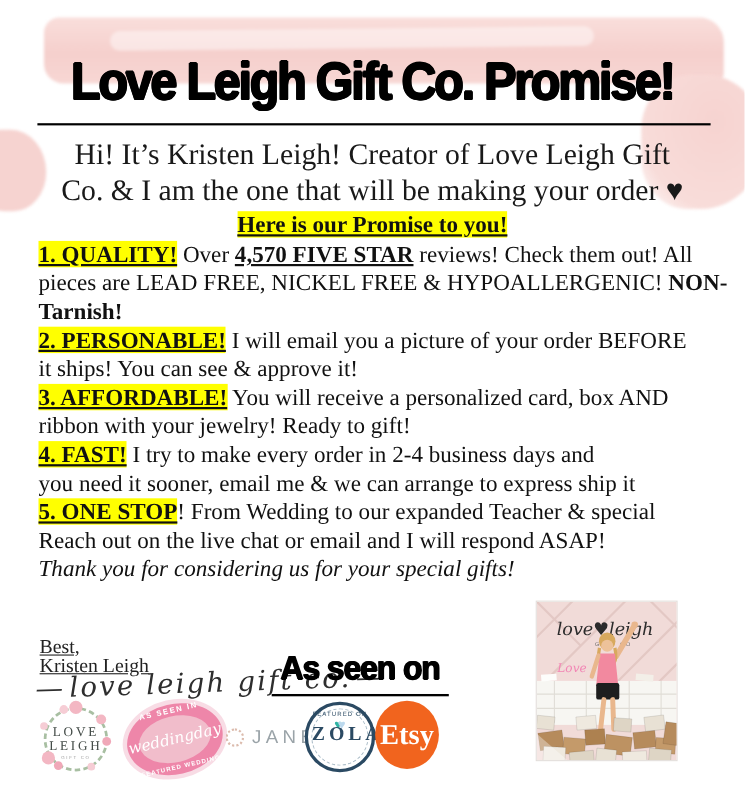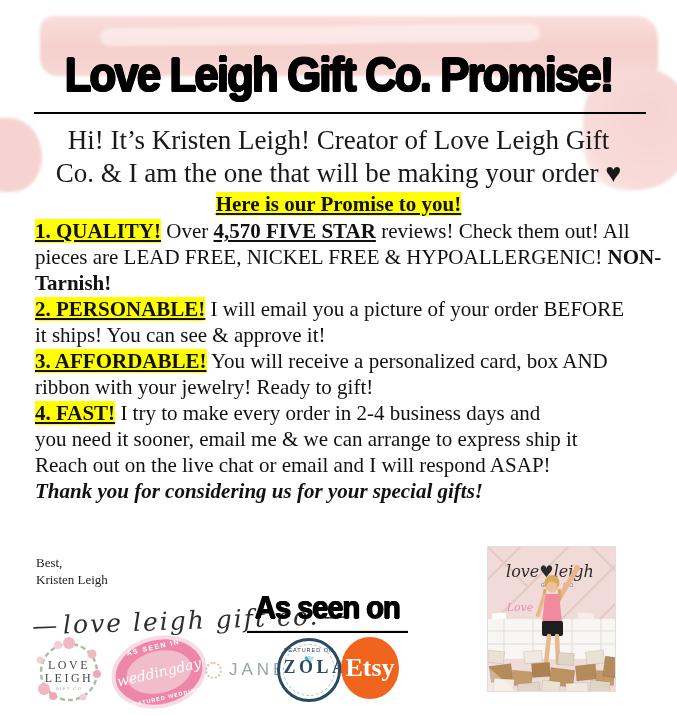--- a/index.html
+++ b/index.html
@@ -28,23 +28,23 @@
          font-size:27px;line-height:33px;color:#191919;}
 
   .promise-heading{position:absolute;top:192px;left:0;width:100%;text-align:center;
          font-size:21px;font-weight:bold;}
 
   .body-text{position:absolute;top:218px;left:35px;width:616px;font-size:21px;line-height:26px;}
   .line{white-space:nowrap;}
   .hl{background:#ffff00;font-weight:bold;text-decoration:underline;}
   .bu{font-weight:bold;text-decoration:underline;}
   .b{font-weight:bold;}
-  .i{font-style:italic;font-weight:bold;}
-
-  .closing{position:absolute;left:36px;top:554px;font-size:13px;line-height:17px;color:#222;}
+  .i{font-style:italic;font-weight:normal;}
+
+  .closing{position:absolute;left:36px;top:580px;font-size:18px;line-height:17px;color:#222;text-decoration:underline;}
   .script-sig{position:absolute;left:32px;top:606px;font-size:25px;font-style:italic;
          font-family:"DejaVu Serif",serif;color:#2e2e2e;letter-spacing:2px;transform:rotate(-2deg);}
   .script-sig::before{content:"\2014";margin-right:4px;color:#2e2e2e;}
   .script-sig::after{content:"\2014";margin-left:4px;color:#2e2e2e;}
 
   .as-seen-on{position:absolute;left:247px;top:592px;font-family:"Liberation Sans",sans-serif;
          font-weight:bold;font-size:29px;letter-spacing:-1px;color:#000;
          text-shadow:.7px 0 #000,-.7px 0 #000,0 .7px #000;border-bottom:2.5px solid #000;
          padding:0 8px 5px;transform:scaleY(1.05);}
 
@@ -109,20 +109,21 @@
   <div class="body-text">
     <div class="line"><span class="hl">1. QUALITY!</span><span> Over </span><span class="bu">4,570 FIVE STAR</span><span> reviews! Check them out! All</span></div>
     <div class="line"><span>pieces are LEAD FREE, NICKEL FREE &amp; HYPOALLERGENIC! </span><span class="b">NON-</span></div>
     <div class="line"><span class="b">Tarnish!</span></div>
     <div class="line"><span class="hl">2. PERSONABLE!</span><span> I will email you a picture of your order BEFORE</span></div>
     <div class="line"><span>it ships! You can see &amp; approve it!</span></div>
     <div class="line"><span class="hl">3. AFFORDABLE!</span><span> You will receive a personalized card, box AND</span></div>
     <div class="line"><span>ribbon with your jewelry! Ready to gift!</span></div>
     <div class="line"><span class="hl">4. FAST!</span><span> I try to make every order in 2-4 business days and</span></div>
     <div class="line"><span>you need it sooner, email me &amp; we can arrange to express ship it</span></div>
+    <div class="line"><span class="hl">5. ONE STOP</span><span>! From Wedding to our expanded Teacher &amp; special</span></div>
     <div class="line"><span>Reach out on the live chat or email and I will respond ASAP!</span></div>
     <div class="line"><span class="i">Thank you for considering us for your special gifts!</span></div>
   </div>
 
   <div class="closing">
     <div>Best,</div>
     <div>Kristen Leigh</div>
   </div>
   <div class="script-sig">love leigh gift co.</div>
 

